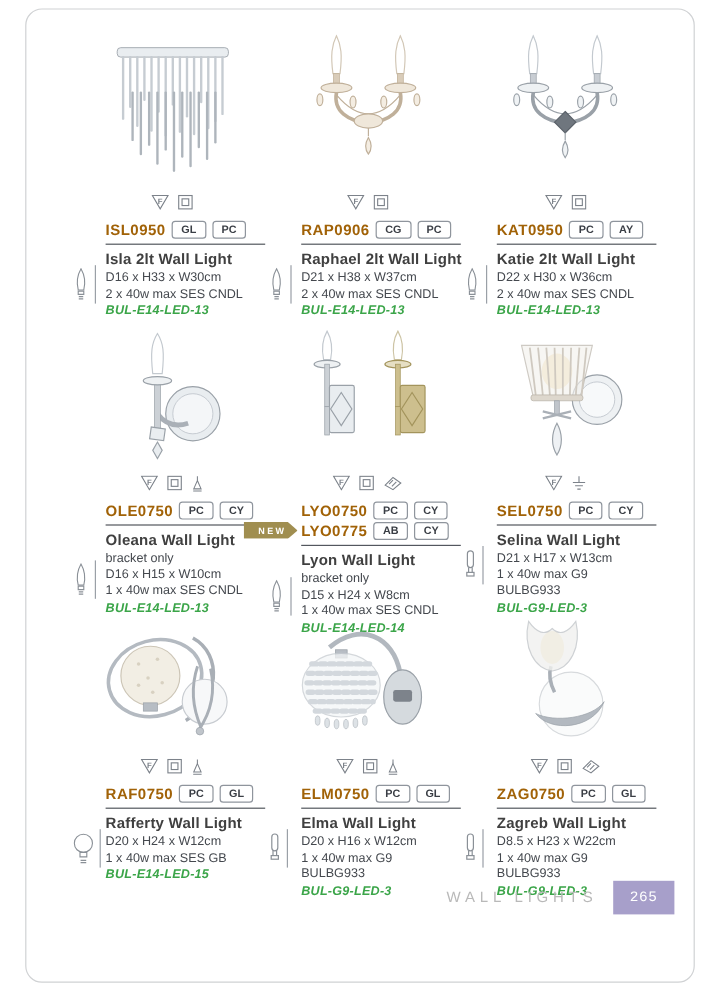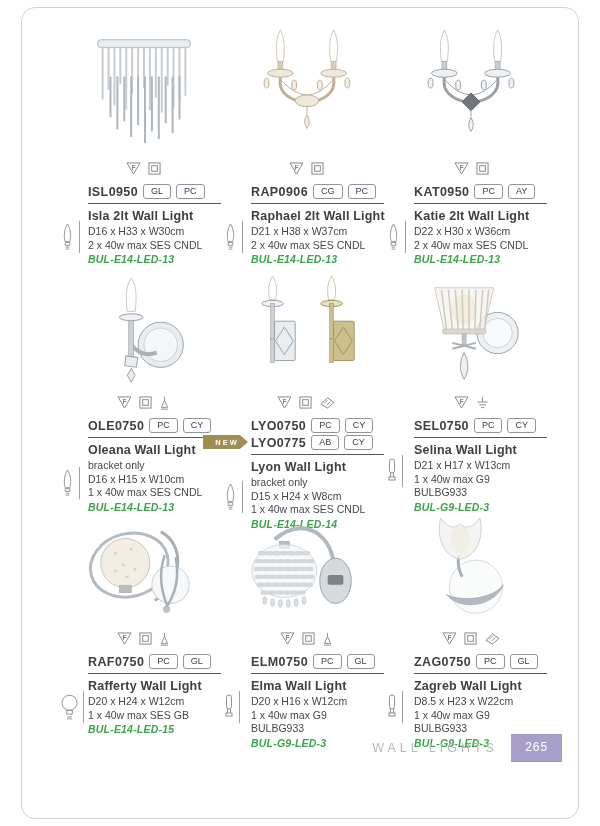--- a/index.html
+++ b/index.html
@@ -12,22 +12,22 @@
         grid-template-rows:256px 236px 236px;}
   .cell{position:relative;}
   .img{display:flex;align-items:flex-end;justify-content:center;}
   .r1 .img{height:142px;}
   .r2 .img,.r3 .img{height:120px;}
   .icons{height:15px;display:flex;justify-content:center;align-items:center;
          gap:7px;margin:3px 0 7px;}
   .sicon svg{display:block;}
   .info{position:relative;margin-left:26px;width:133px;}
   .code-row{display:flex;align-items:center;gap:5px;height:17px;position:relative;}
-  .code{font-weight:bold;font-size:12.5px;letter-spacing:.4px;color:#404040;white-space:nowrap;}
-  .badge{border:1px solid #8f959d;border-radius:3px;font-size:9px;font-weight:normal;
+  .code{font-weight:bold;font-size:12.5px;letter-spacing:.4px;color:#a16207;white-space:nowrap;}
+  .badge{border:1px solid #8f959d;border-radius:3px;font-size:9px;font-weight:bold;
          color:#3a3e45;padding:1px 7px;line-height:11px;background:#fff;}
   .rule{border-bottom:1.5px solid #53575e;margin:3px 0 5px;}
   .name{font-weight:bold;font-size:12.5px;color:#404040;letter-spacing:.2px;margin-bottom:2px;white-space:nowrap;}
   .spec{font-size:10.5px;line-height:13.5px;color:#44484e;white-space:nowrap;}
   .led{font-size:10.5px;line-height:14px;font-weight:bold;color:#3ba549;letter-spacing:.2px;white-space:nowrap;font-style:italic;}
   .bulb{position:absolute;left:-27px;top:38px;display:flex;align-items:center;gap:5px;}
   .has-note .bulb{top:50px;}
   .vsep{display:inline-block;width:0;height:32px;border-left:1px solid #9aa0a7;}
   .new-tag{position:absolute;left:-48px;top:1px;width:42px;height:14px;
            background:#a08e50;color:#fff;font-size:7.5px;font-weight:bold;

